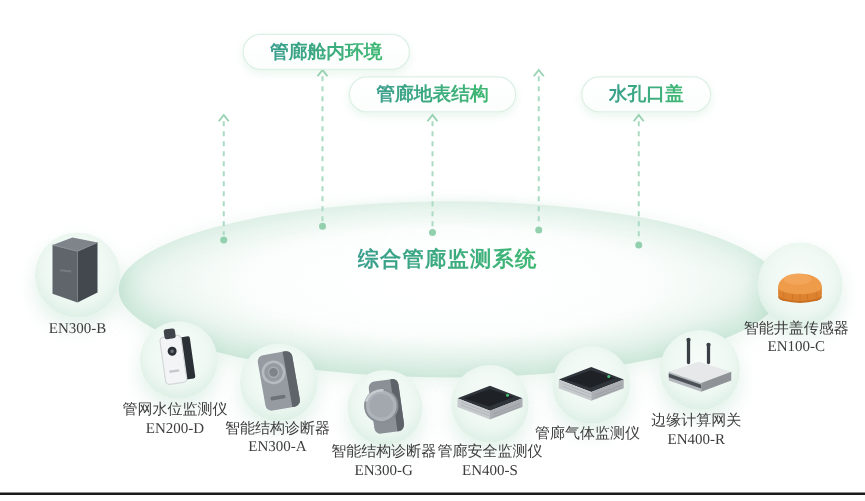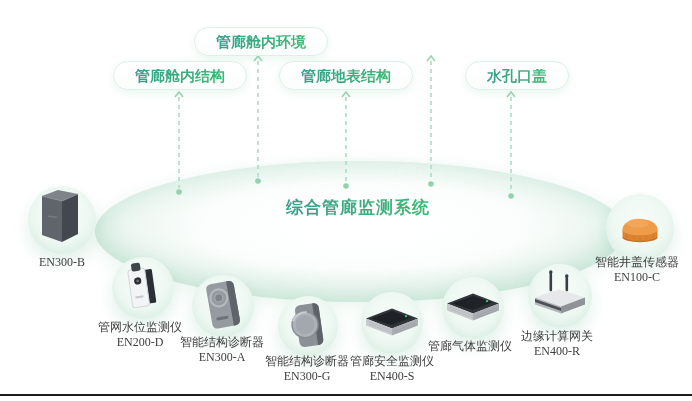--- a/index.html
+++ b/index.html
@@ -30,21 +30,21 @@
     position:absolute;transform:translateX(-50%);
     height:27px;line-height:27px;padding:0 21px;border-radius:999px;white-space:nowrap;
     background:linear-gradient(180deg,#ffffff 0%,#fbfefc 100%);
     border:1px solid #ddf0e5;
     box-shadow:0 3px 8px rgba(97,190,143,.14);
     font-size:15px;font-weight:bold;
     background-clip:padding-box;
   }
   .pill span{
     background:linear-gradient(90deg,#3a9e8d 0%,#3fb873 100%);
-    -webkit-background-clip:text;background-clip:text;color:transparent;font-family:Liberation Mono, monospace;-webkit-text-fill-color:transparent;
+    -webkit-background-clip:text;background-clip:text;color:transparent;-webkit-text-fill-color:transparent;
   }
   
   .device{position:absolute;width:0;height:0;}
   .dev-circle{
     position:absolute;left:0;top:0;transform:translate(-50%,-50%);border-radius:50%;
     background:radial-gradient(circle at 50% 38%, #f7fcf9 0%, #eef8f2 55%, #e0f1e8 100%);
     box-shadow:0 8px 16px rgba(150,205,178,.28), inset 0 -4px 10px rgba(170,215,192,.18);
   }
   .dev-art{position:absolute;left:0;top:0;transform:translate(-50%,-53%);}
   .dev-label{
@@ -85,23 +85,20 @@
       <circle cx="431" cy="184" r="2.8"></circle>
       <circle cx="511" cy="196" r="2.8"></circle>
     </g>
   </svg>
 
   <div class="system-title">综合管廊监测系统</div>
 
   <div class="pill" style="left:261px;top:27px">
     <span>管廊舱内环境</span>
   </div>
-  <div class="pill" style="left:180px;top:61px">
-    <span>管廊舱内结构</span>
-  </div>
   <div class="pill" style="left:346px;top:61px">
     <span>管廊地表结构</span>
   </div>
   <div class="pill" style="left:517px;top:61px">
     <span>水孔口盖</span>
   </div>
 
   <div class="device" style="left:62px;top:220px">
     <div class="dev-circle" style="width:68px;height:68px"></div>
     <svg class="dev-art" width="56" height="68" viewBox="0 0 56 68">

